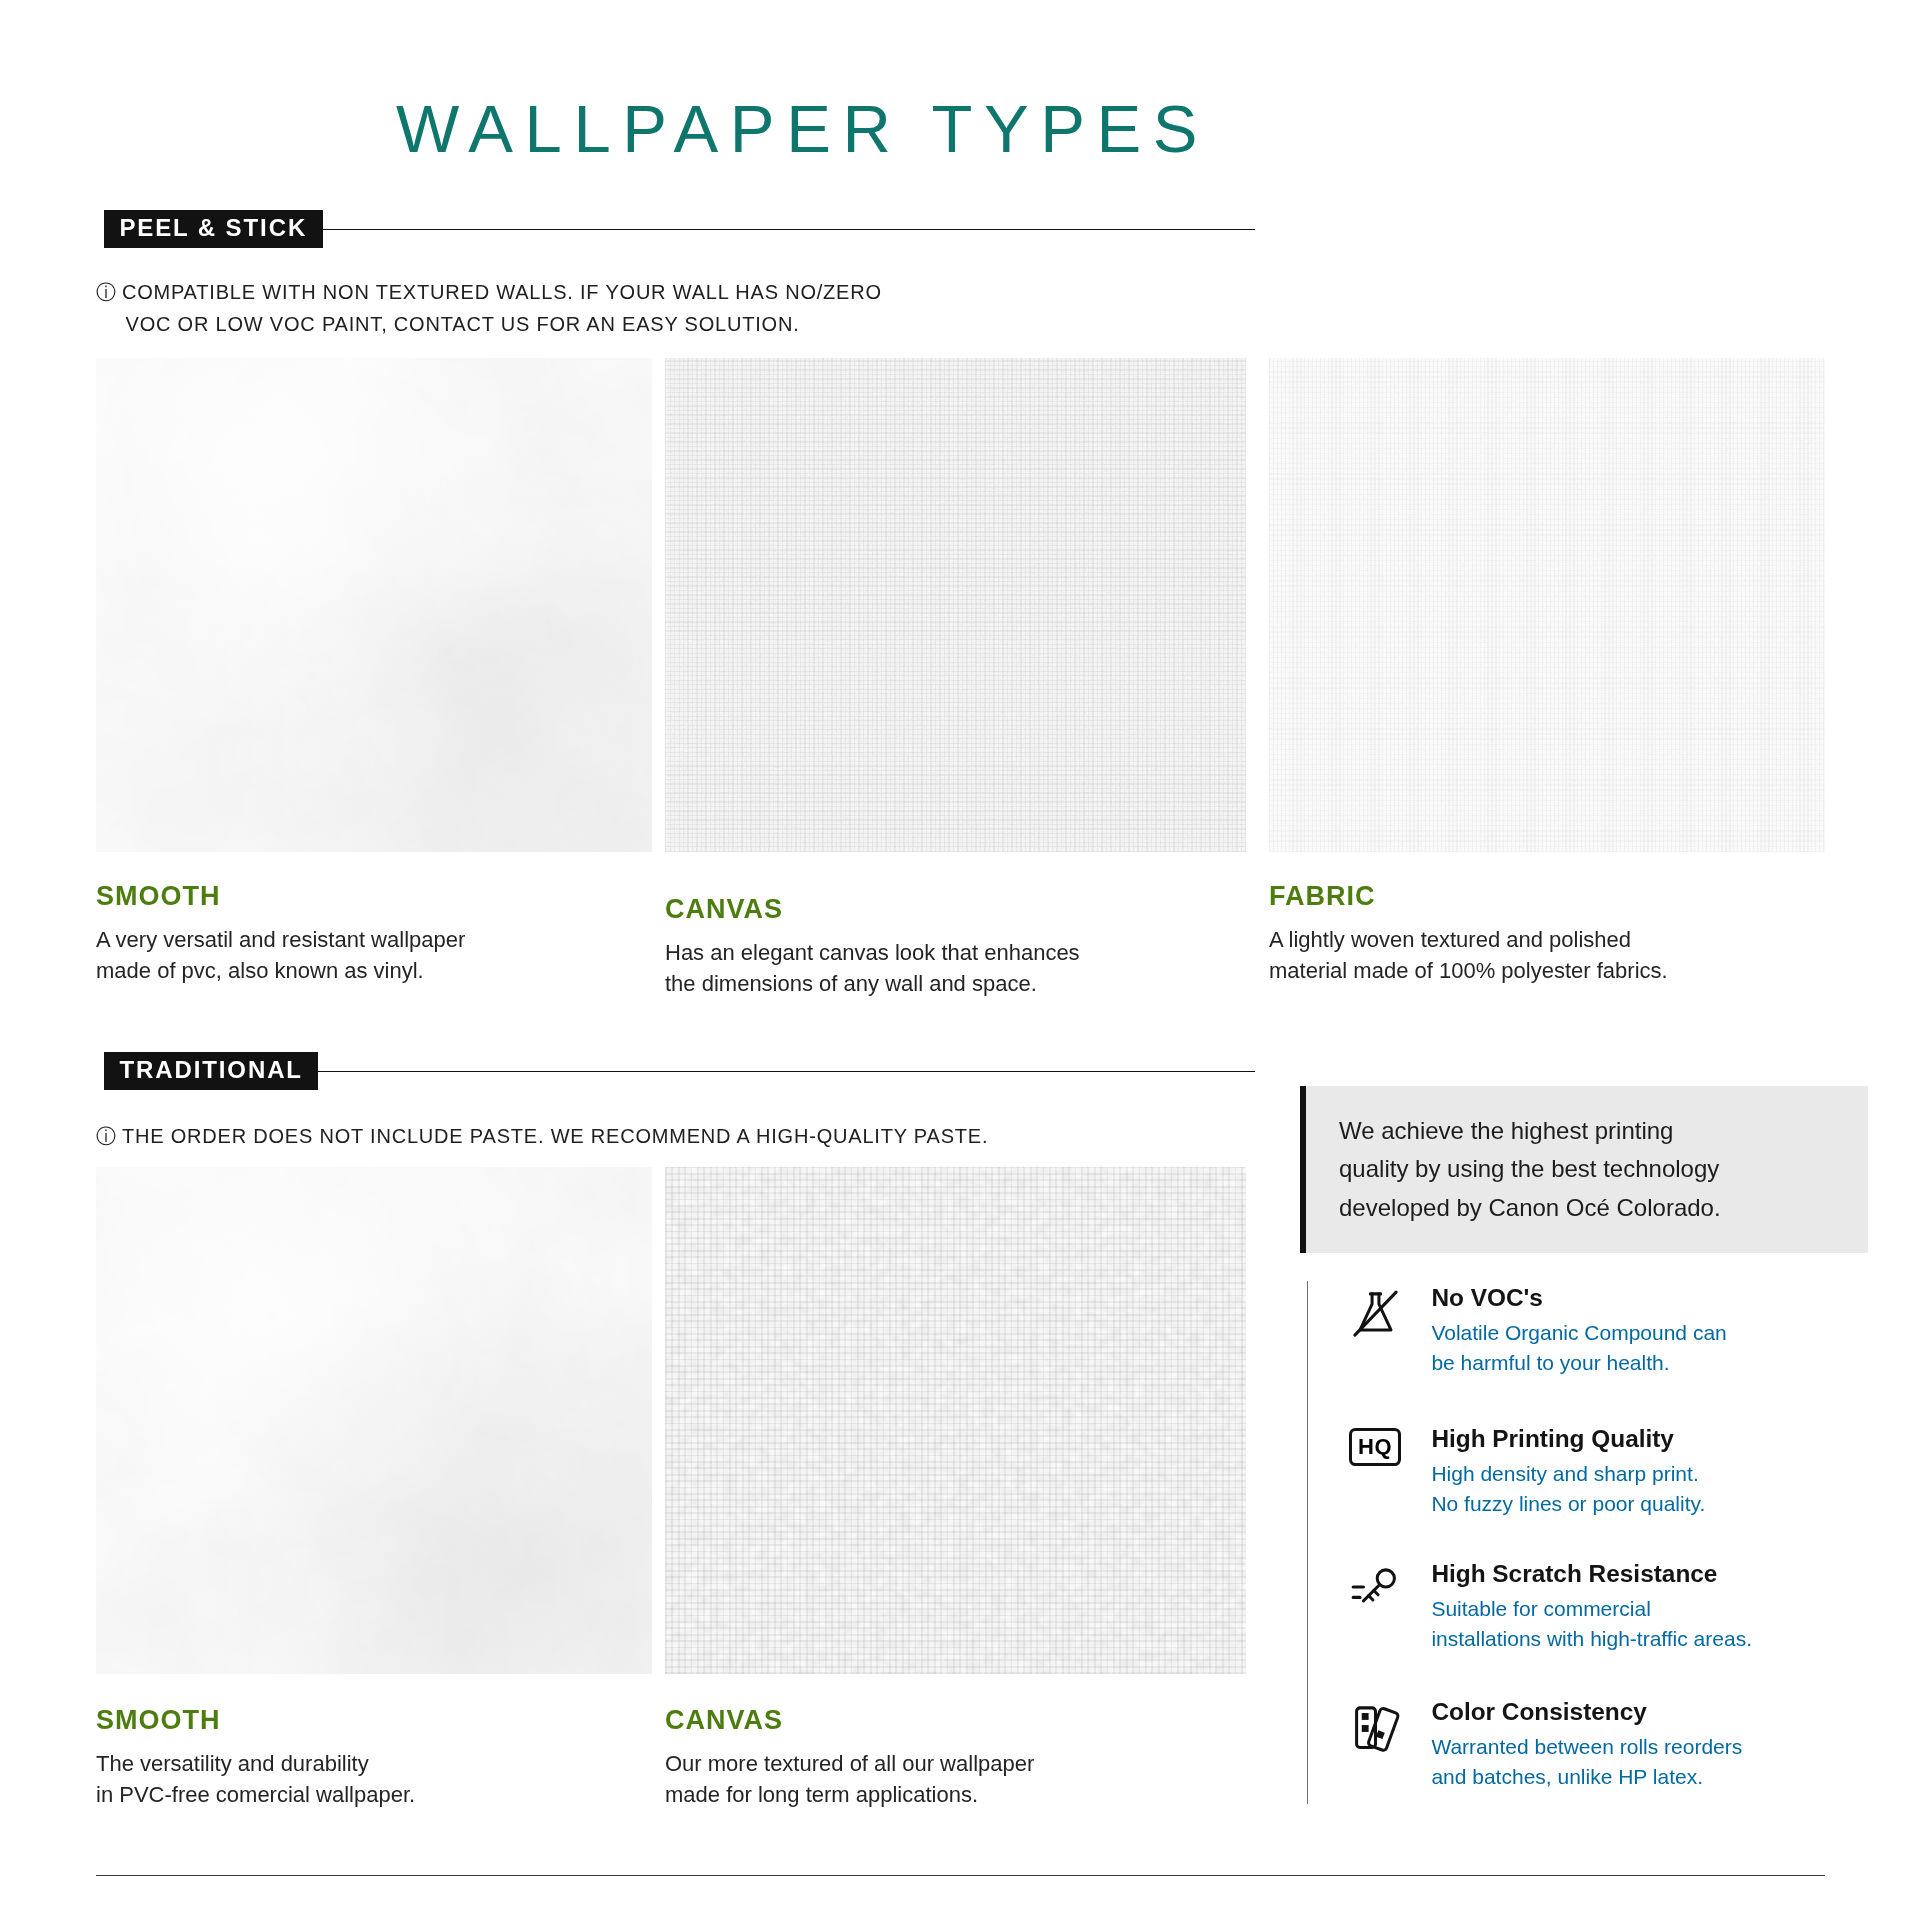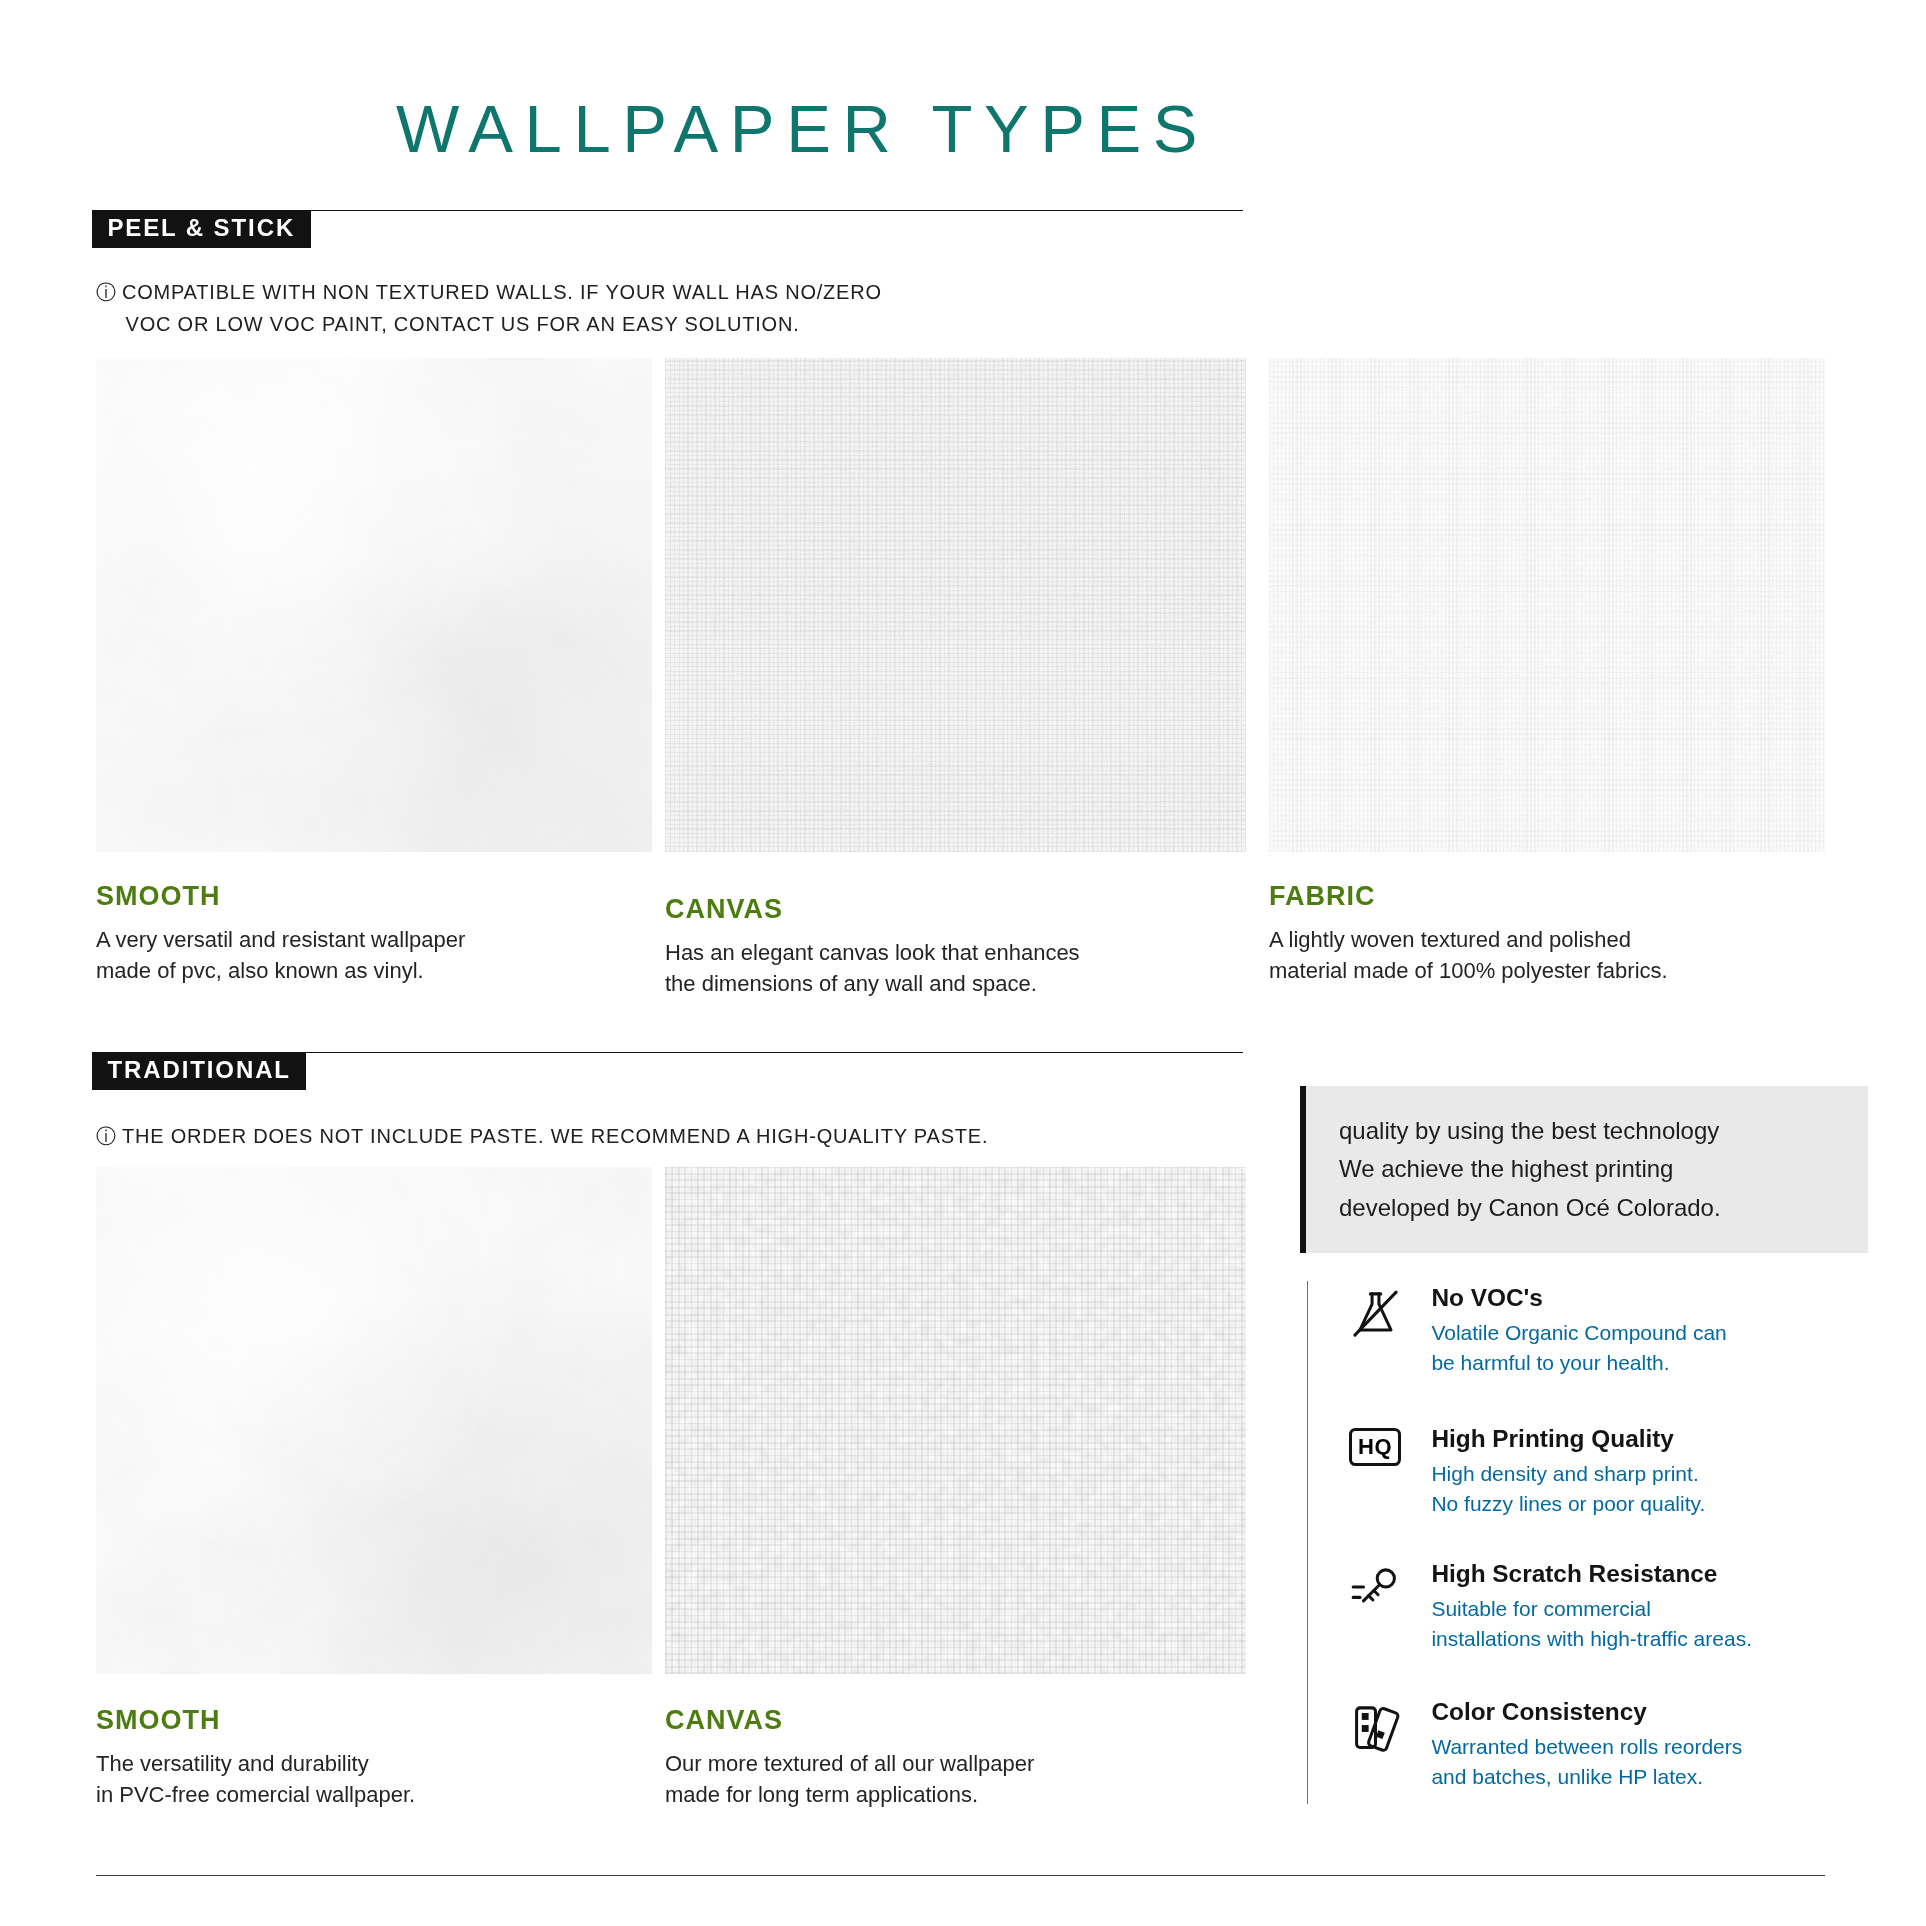--- a/index.html
+++ b/index.html
@@ -8,21 +8,21 @@
     font-family:"Liberation Sans",sans-serif;color:#1b1b1b;overflow:hidden;
   }
 
   
   .title{
     position:absolute;top:90px;left:0;width:1605px;margin:0;text-align:center;
     font-size:67px;font-weight:500;letter-spacing:11.6px;color:#0f766e;
   }
 
   
-  .section-head{position:absolute;left:92px;width:1151px;display:flex;align-items:flex-start;}
+  .section-head{position:absolute;left:104px;width:1151px;display:flex;align-items:center;}
   .section-label{
     background:#121212;color:#ffffff;font-weight:700;font-size:24px;
     letter-spacing:1.9px;padding:6.4px 15.4px 7.7px;line-height:1;white-space:nowrap;
   }
   .section-line{flex:1;height:0;border-bottom:1.9px solid #121212;}
 
   
   .note{position:absolute;left:96px;font-size:20px;letter-spacing:0.8px;line-height:1.6;color:#202020;}
   .note .indent{margin-left:29.5px;}
   .info-glyph{margin-right:5.1px;}
@@ -189,22 +189,22 @@
 
   <div class="type-block" style="left:665px;top:1705px;width:571px;">
     <div class="type-name">CANVAS</div>
     <div class="type-desc">
       <div>Our more textured of all our wallpaper</div>
       <div>made for long term applications.</div>
     </div>
   </div>
 
   <div class="quality-box">
+    <div>We achieve the highest printing</div>
     <div>quality by using the best technology</div>
-    <div>We achieve the highest printing</div>
     <div>developed by Canon Océ Colorado.</div>
   </div>
 
   <div class="features-line"></div>
 
   <div class="feature" style="top:1284px;">
     <div class="f-icon">
       <svg viewBox="0 0 64 64" fill="none" stroke="#121212" stroke-width="3.5" stroke-linecap="round" stroke-linejoin="round">
         <path d="M26 8h12"></path>
         <path d="M28 8v12L14 50h36L36 20V8"></path>

